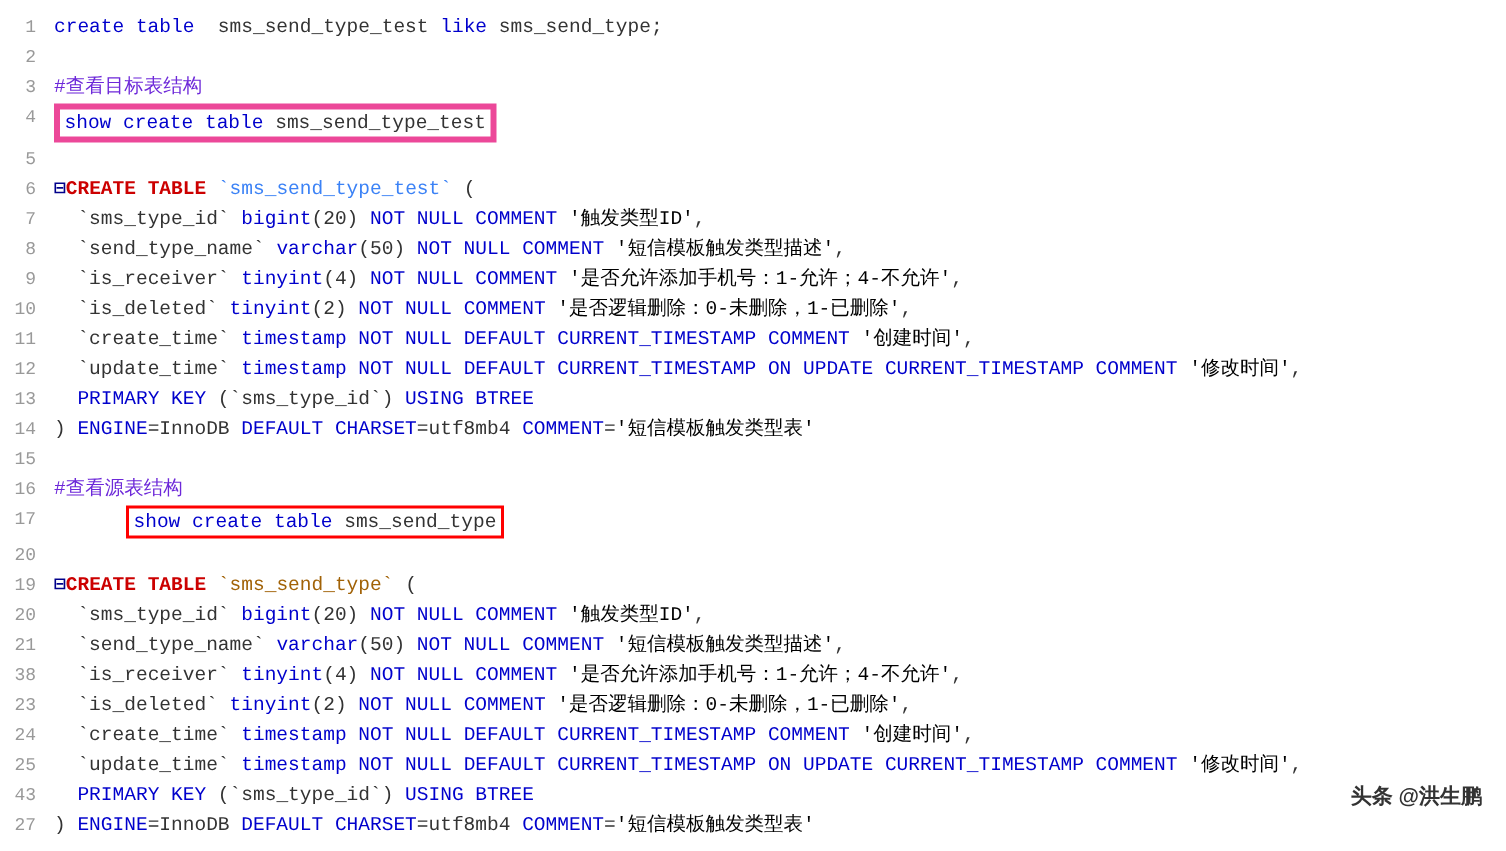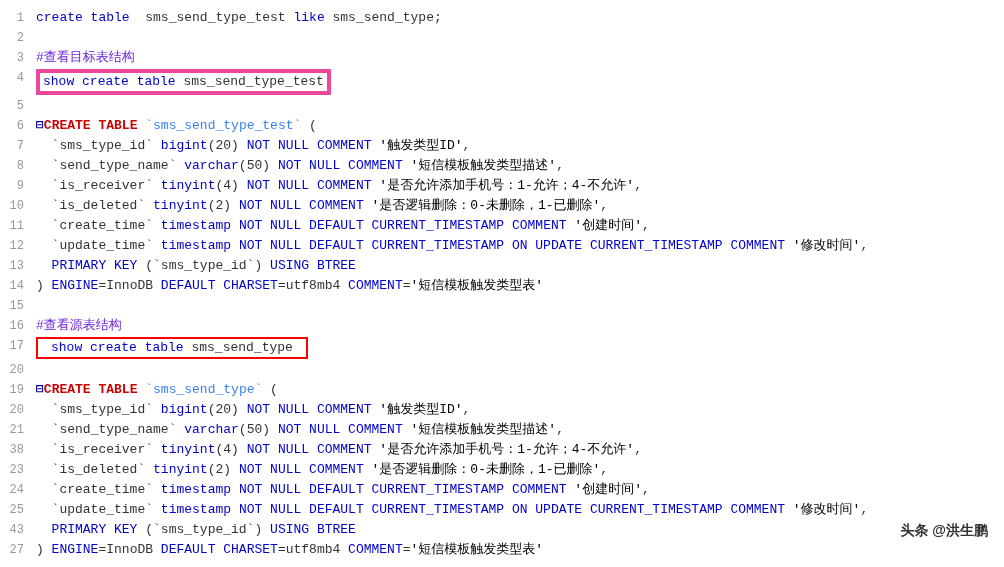--- a/index.html
+++ b/index.html
@@ -135,31 +135,31 @@
     <span class="line-content"></span>
   </div>
 
   <div class="line">
     <span class="line-number">16</span>
     <span class="line-content"><span class="section-comment">#查看源表结构</span></span>
   </div>
 
   <div class="line">
     <span class="line-number">17</span>
-    <span class="line-content"><span style="display:inline-block;border:2px solid red;padding:0 13px;"><span class="kw-blue">show</span> <span class="kw-blue">create table</span> <span style="color:#333">sms_send_type</span></span></span>
+    <span class="line-content"><span style="display:inline-block;border:2px solid red;padding:0 3px;margin-left:48px;"><span class="kw-blue">show</span> <span class="kw-blue">create table</span> <span style="color:#333">sms_send_type</span></span></span>
   </div>
 
   <div class="line">
     <span class="line-number">20</span>
     <span class="line-content"></span>
   </div>
 
   <div class="line">
     <span class="line-number">19</span>
-    <span class="line-content"><span style="color:darkblue; font-weight:bold;">⊟</span><span class="kw-red">CREATE TABLE</span> <span style="color:#3b82f6">`sms_send_type`</span> (</span>
+    <span class="line-content"><span style="color:darkblue; font-weight:bold;">⊟</span><span class="kw-red">CREATE TABLE</span> <span style="color:#a16207">`sms_send_type`</span> (</span>
   </div>
 
   <div class="line">
     <span class="line-number">20</span>
     <span class="line-content">  <span style="color:#333">`sms_type_id`</span> <span class="kw-blue">bigint</span>(20) <span class="kw-blue">NOT NULL</span> <span class="kw-blue">COMMENT</span> <span class="string-red">'触发类型ID'</span>,</span>
   </div>
 
   <div class="line">
     <span class="line-number">21</span>
     <span class="line-content">  <span style="color:#333">`send_type_name`</span> <span class="kw-blue">varchar</span>(50) <span class="kw-blue">NOT NULL</span> <span class="kw-blue">COMMENT</span> <span class="string-red">'短信模板触发类型描述'</span>,</span>

